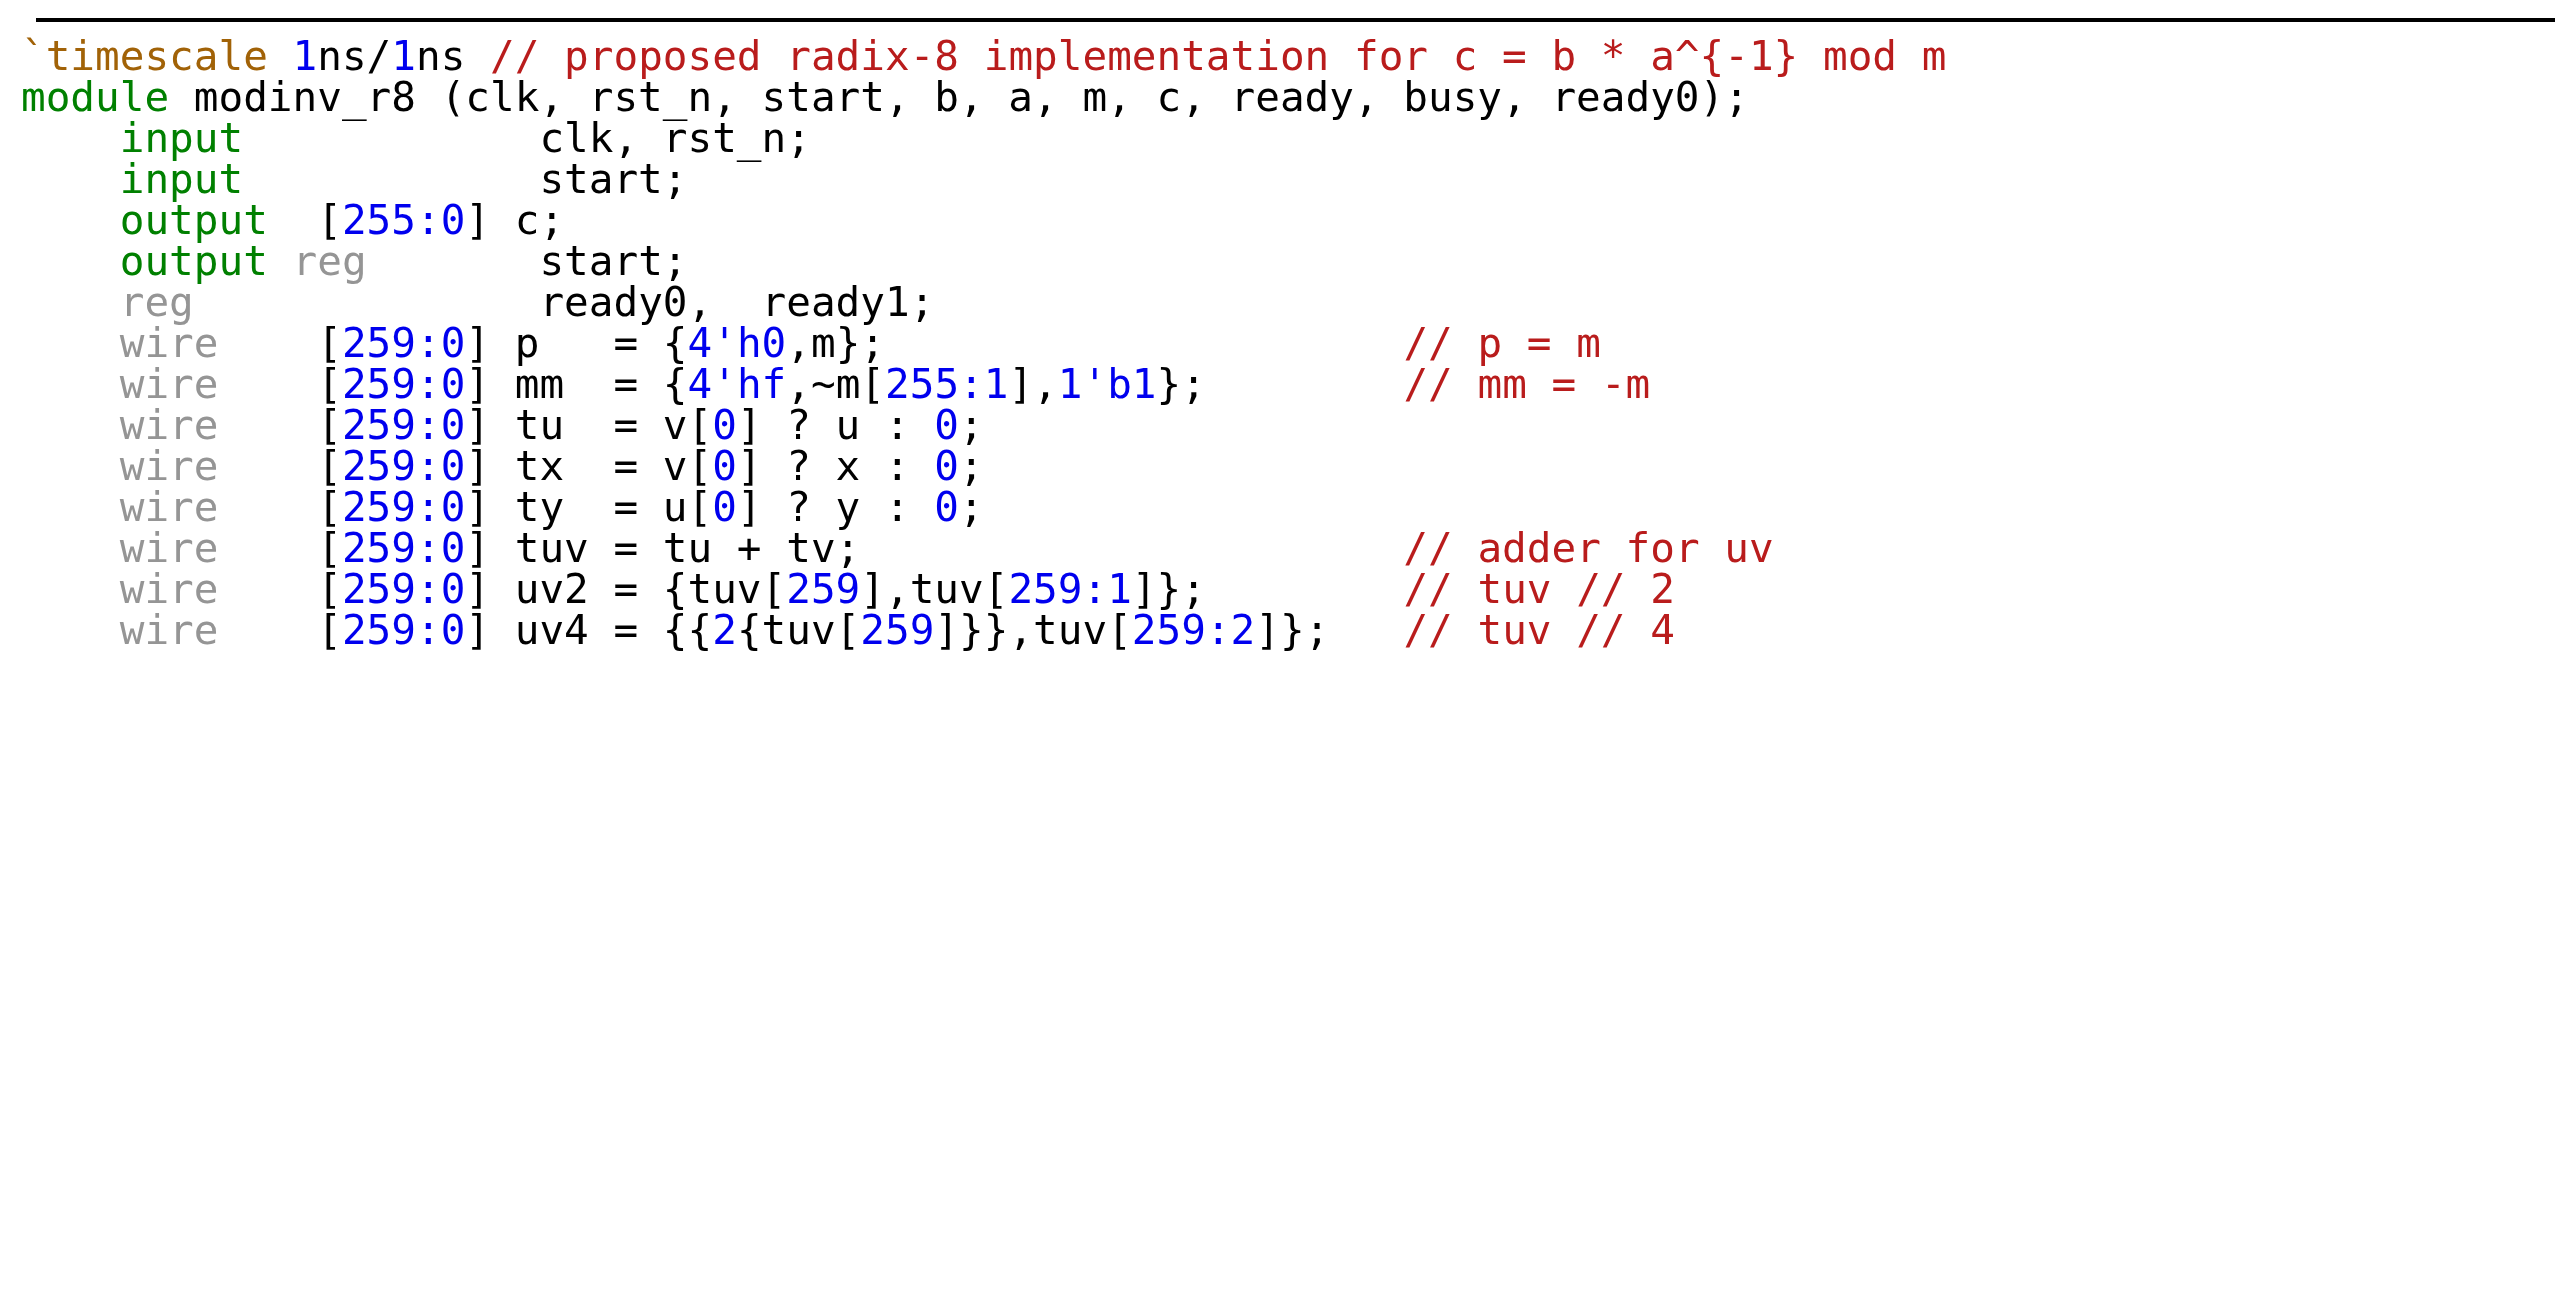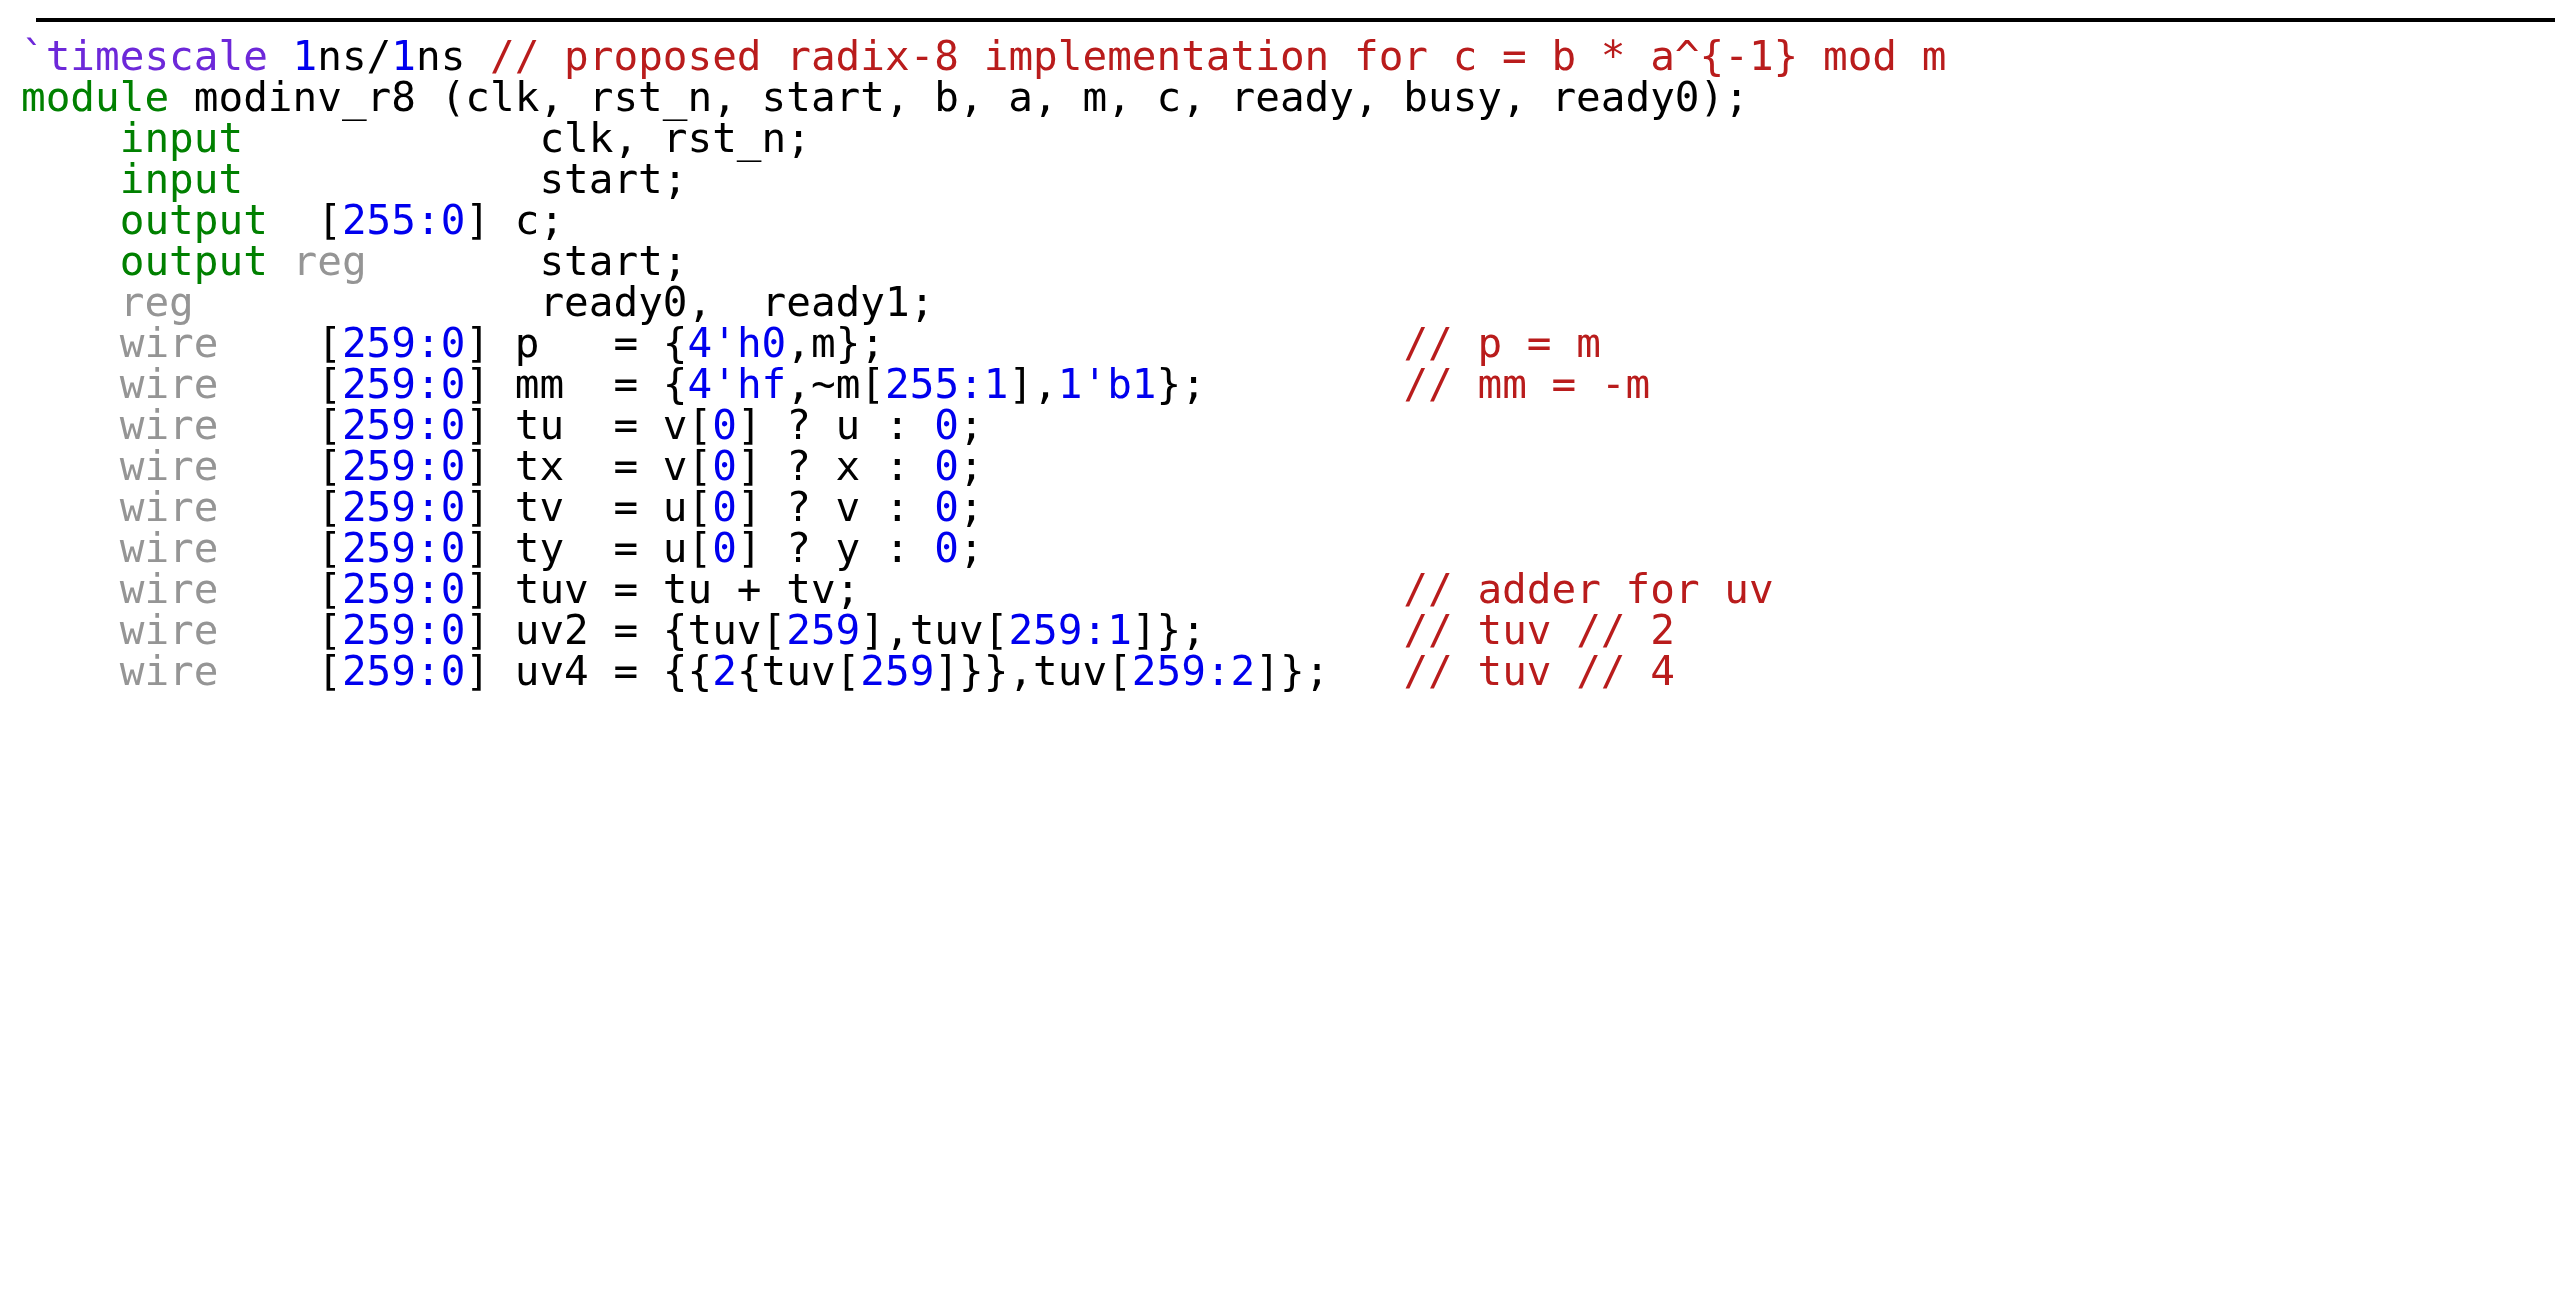--- a/index.html
+++ b/index.html
@@ -39,21 +39,21 @@
     white-space: pre;
     font-family: "DejaVu Sans Mono", monospace;
     font-size: 41px;
     line-height: 41px;
     letter-spacing: 0px;
     color: #000000;
     height: 41px;
   }
   
   .kw      { color: #008000; }   
-  .dir     { color: #6d28d9; margin-top: 42px; }   
+  .dir     { color: #a16207; margin-top: 42px; }   
   .num     { color: #0000ee; }   
   .cmt     { color: #b91c1c; }   
   .typ     { color: #959595; }   
   .id      { color: #000000; }
   .pun     { color: #000000; }
 </style>
 </head>
 <body>
 
 <div class="page">
@@ -65,21 +65,20 @@
       <span class="line" id="line-2"><span class="kw">module</span><span class="id"> modinv_r8 (clk, rst_n, start, b, a, m, c, ready, busy, ready0);</span></span>
       <span class="line" id="line-3"><span class="pun">    </span><span class="kw">input</span><span class="id">            clk, rst_n;</span></span>
       <span class="line" id="line-4"><span class="pun">    </span><span class="kw">input</span><span class="id">            start;</span></span>
       <span class="line" id="line-6"><span class="pun">    </span><span class="kw">output</span><span class="pun">  [</span><span class="num">255:0</span><span class="id">] c;</span></span>
       <span class="line" id="line-8"><span class="pun">    </span><span class="kw">output</span><span class="pun"> </span><span class="typ">reg</span><span class="id">       start;</span></span>
       <span class="line" id="line-9"><span class="pun">    </span><span class="typ">reg</span><span class="id">              ready0,  ready1;</span></span>
       <span class="line" id="line-12"><span class="pun">    </span><span class="typ">wire</span><span class="pun">    [</span><span class="num">259:0</span><span class="id">] p   = {</span><span class="num">4'h0</span><span class="id">,m};</span><span>                     </span><span class="cmt">// p = m</span></span>
       <span class="line" id="line-13"><span class="pun">    </span><span class="typ">wire</span><span class="pun">    [</span><span class="num">259:0</span><span class="id">] mm  = {</span><span class="num">4'hf</span><span class="id">,~m[</span><span class="num">255:1</span><span class="id">],</span><span class="num">1'b1</span><span class="id">};</span><span>        </span><span class="cmt">// mm = -m</span></span>
       <span class="line" id="line-14"><span class="pun">    </span><span class="typ">wire</span><span class="pun">    [</span><span class="num">259:0</span><span class="id">] tu  = v[</span><span class="num">0</span><span class="id">] ? u : </span><span class="num">0</span><span class="id">;</span></span>
       <span class="line" id="line-15"><span class="pun">    </span><span class="typ">wire</span><span class="pun">    [</span><span class="num">259:0</span><span class="id">] tx  = v[</span><span class="num">0</span><span class="id">] ? x : </span><span class="num">0</span><span class="id">;</span></span>
-      <span class="line" id="line-16"><span class="pun">    </span><span class="typ">wire</span><span class="pun">    [</span><span class="num">259:0</span><span class="id">] tv  = u[</span><span class="num">0</span><span class="id">] ? v : </span><span class="num">0</span><span class="id">;</span></span>
       <span class="line" id="line-17"><span class="pun">    </span><span class="typ">wire</span><span class="pun">    [</span><span class="num">259:0</span><span class="id">] ty  = u[</span><span class="num">0</span><span class="id">] ? y : </span><span class="num">0</span><span class="id">;</span></span>
       <span class="line" id="line-18"><span class="pun">    </span><span class="typ">wire</span><span class="pun">    [</span><span class="num">259:0</span><span class="id">] tuv = tu + tv;</span><span>                      </span><span class="cmt">// adder for uv</span></span>
       <span class="line" id="line-19"><span class="pun">    </span><span class="typ">wire</span><span class="pun">    [</span><span class="num">259:0</span><span class="id">] uv2 = {tuv[</span><span class="num">259</span><span class="id">],tuv[</span><span class="num">259:1</span><span class="id">]};</span><span>        </span><span class="cmt">// tuv // 2</span></span>
       <span class="line" id="line-20"><span class="pun">    </span><span class="typ">wire</span><span class="pun">    [</span><span class="num">259:0</span><span class="id">] uv4 = {{</span><span class="num">2</span><span class="id">{tuv[</span><span class="num">259</span><span class="id">]}},tuv[</span><span class="num">259:2</span><span class="id">]};</span><span>   </span><span class="cmt">// tuv // 4</span></span>
     </div>
 
 </div>
 
 
 </body></html>

